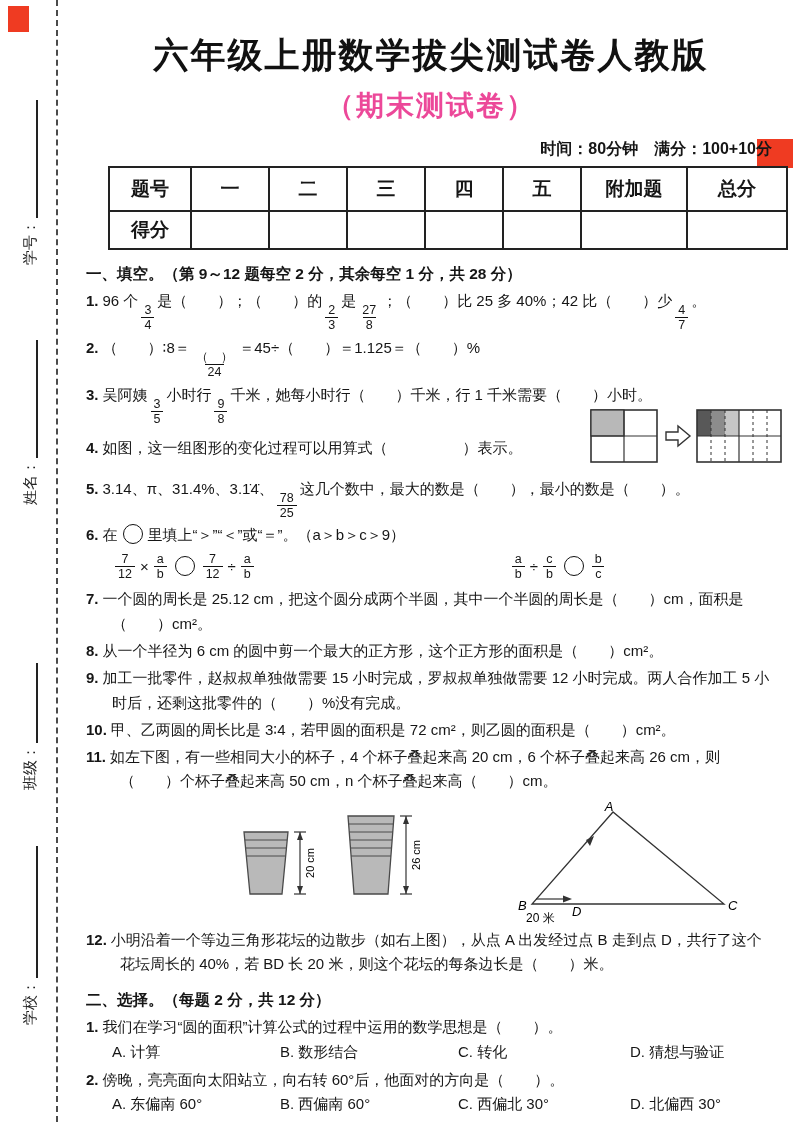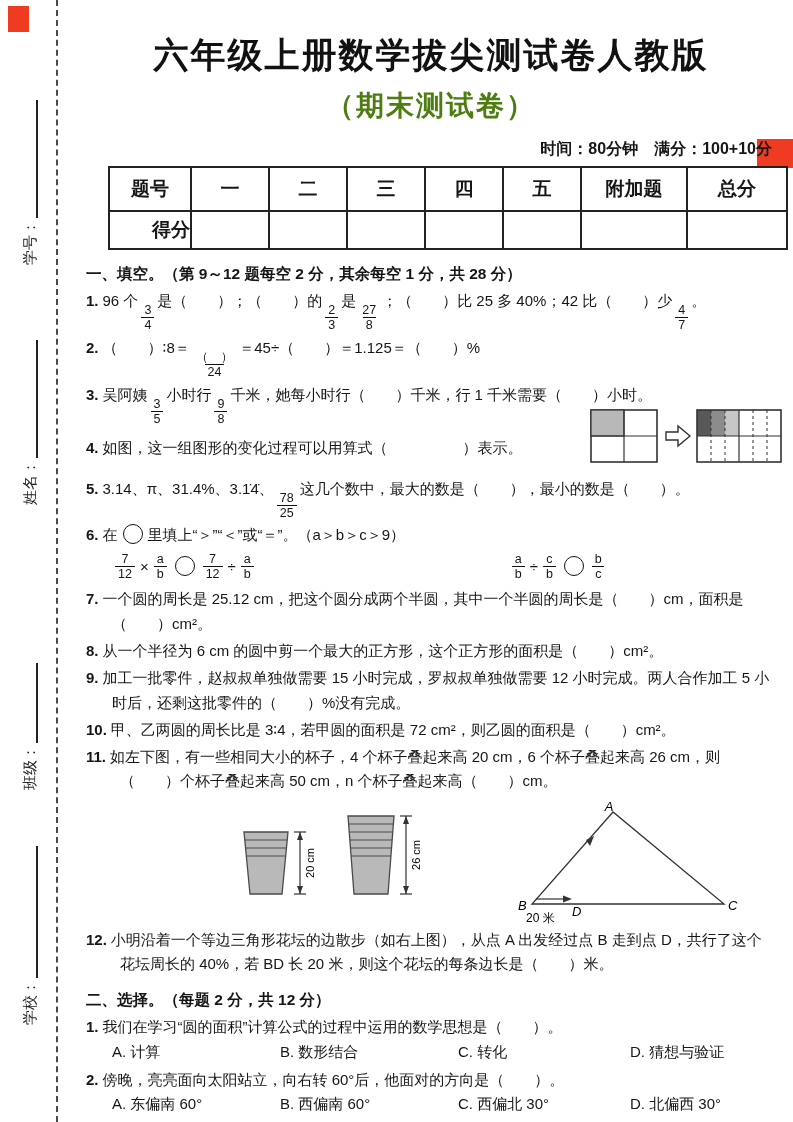--- a/index.html
+++ b/index.html
@@ -12,26 +12,26 @@
 
   
   .binding-line{position:absolute;left:56px;top:0;bottom:0;width:0;border-left:2px dashed #4a4a4a;}
   .sb-item{position:absolute;height:24px;display:flex;align-items:center;white-space:nowrap;
            transform:rotate(-90deg);font-size:15px;color:#222;}
   .sb-line{display:inline-block;width:118px;border-bottom:2px solid #222;height:14px;margin-left:2px;}
 
   .main{position:absolute;left:86px;top:22px;width:690px;}
 
   .title{text-align:center;font-size:35px;font-weight:700;letter-spacing:2px;margin:10px 0 6px 0;color:#111;}
-  .subtitle{text-align:center;font-size:28px;font-weight:700;letter-spacing:2px;margin:8px 0 14px 0;color:#4d7c0f;}
+  .subtitle{text-align:center;font-size:28px;font-weight:700;letter-spacing:2px;margin:8px 0 14px 0;color:#ec4899;}
   .meta{text-align:right;font-size:16px;margin:0 4px 6px 0;font-weight:600;}
 
   table.score{border-collapse:collapse;margin-left:22px;width:658px;table-layout:fixed;}
   table.score td{border:2px solid #222;text-align:center;font-size:19px;font-weight:600;height:42px;padding:0;margin-left:45px;}
-  table.score tr.r2 td{height:36px;text-align:right;}
+  table.score tr.r2 td{height:36px;}
   td.c-corner{width:80px;} td.c-num{width:76px;} td.c-extra{width:104px;} td.c-total{width:98px;}
 
   .sec-head{font-size:15.5px;font-weight:700;margin:14px 0 4px 0;}
   .q{font-size:15px;line-height:1.62;margin:3px 0;padding-left:26px;text-indent:-26px;position:relative;}
   .q.wide{padding-left:34px;text-indent:-34px;}
   .qno{margin-right:4px;font-weight:600;}
   .frac{display:inline-flex;flex-direction:column;align-items:center;vertical-align:-8px;margin:0 3px;font-size:12.5px;line-height:1.15;text-indent:0;}
   .frac .d{border-top:1.3px solid #111;}
   .frac .n,.frac .d{padding:0 3px;}
   .cmp{display:inline-block;width:18px;height:18px;border:1.6px solid #111;border-radius:50%;vertical-align:-4px;margin:0 5px;text-indent:0;}

